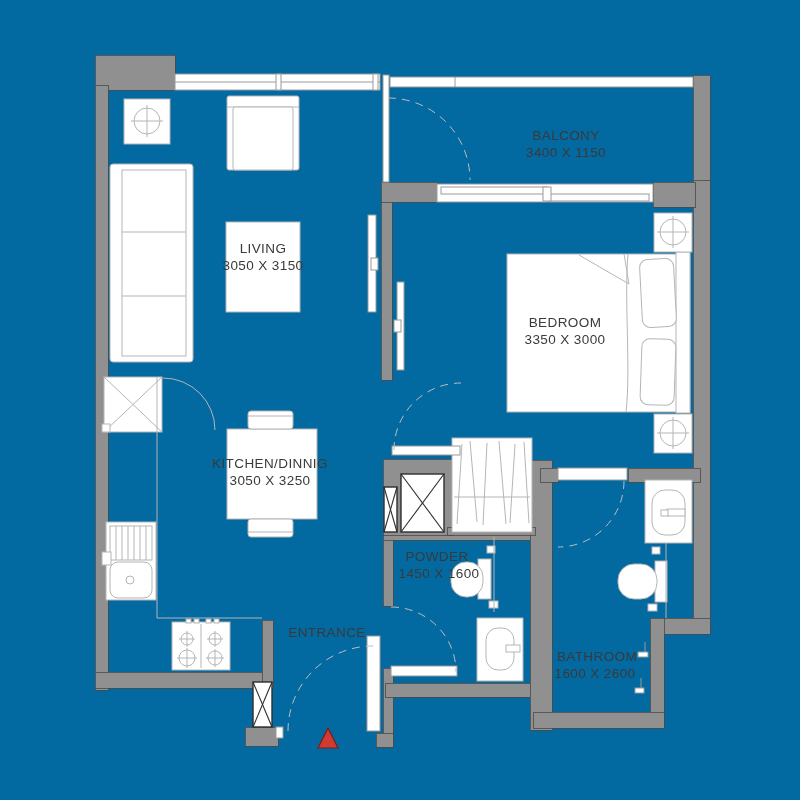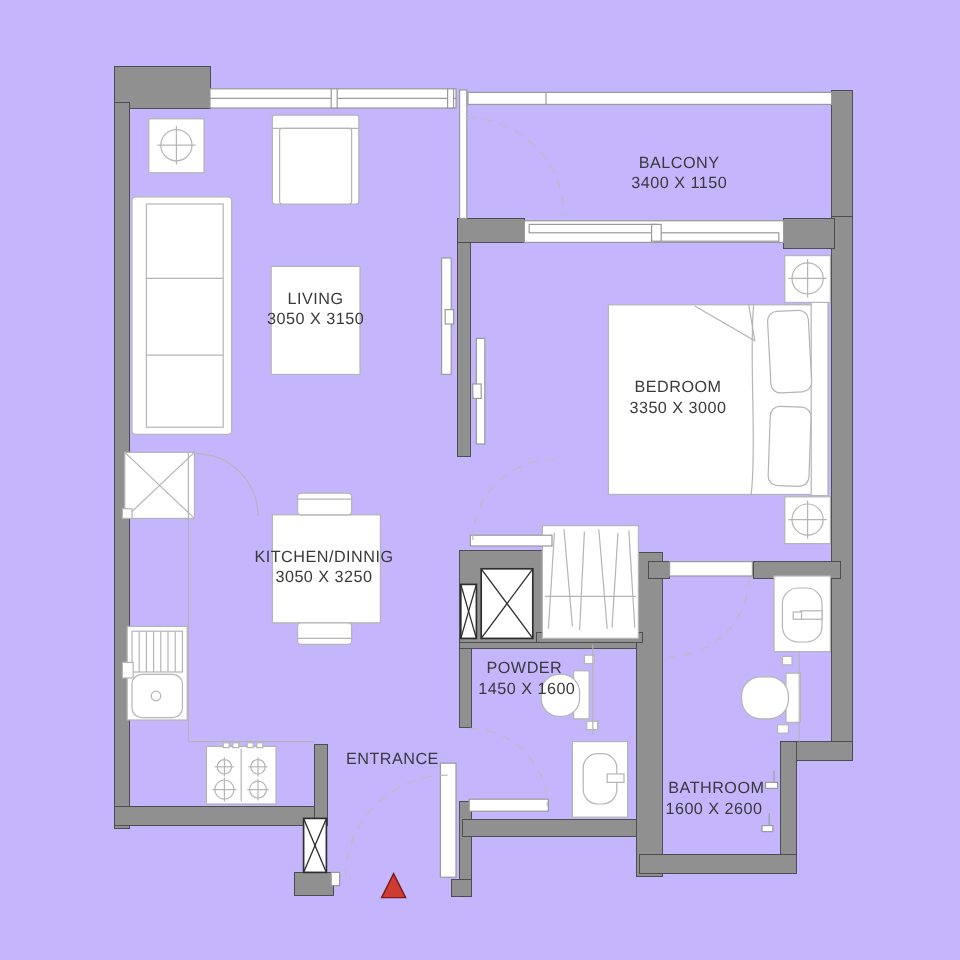--- a/index.html
+++ b/index.html
@@ -1,16 +1,16 @@
 <!DOCTYPE html>
 <html><head>
 <meta charset="utf-8">
 <style>
   html,body{margin:0;padding:0;background:#ffffff;}
-  .stage{position:relative;width:800px;height:800px;background:#c4b5fd;overflow:hidden;}
+  .stage{position:relative;width:800px;height:800px;background:#0369a1;overflow:hidden;}
   svg{position:absolute;left:0;top:0;}
   text{font-family:"Liberation Sans","DejaVu Sans",sans-serif;font-size:13.5px;fill:#3a3a3a;letter-spacing:.4px;text-anchor:middle;}
   .wall{fill:#909090;stroke:#4a4a4a;stroke-width:.8;}
   .lite{stroke:#b5b5b5;fill:none;stroke-width:1;}
   .litef{stroke:#b5b5b5;fill:#ffffff;stroke-width:1;}
   .med{stroke:#9a9a9a;fill:#ffffff;stroke-width:1;}
   .medl{stroke:#9a9a9a;fill:none;stroke-width:1;}
   .dark{stroke:#2e2e2e;fill:#ffffff;stroke-width:1.4;}
   .darkl{stroke:#2e2e2e;fill:none;stroke-width:1.1;}
   .arc{stroke:#bdbdbd;fill:none;stroke-width:1;stroke-dasharray:8 6;}

